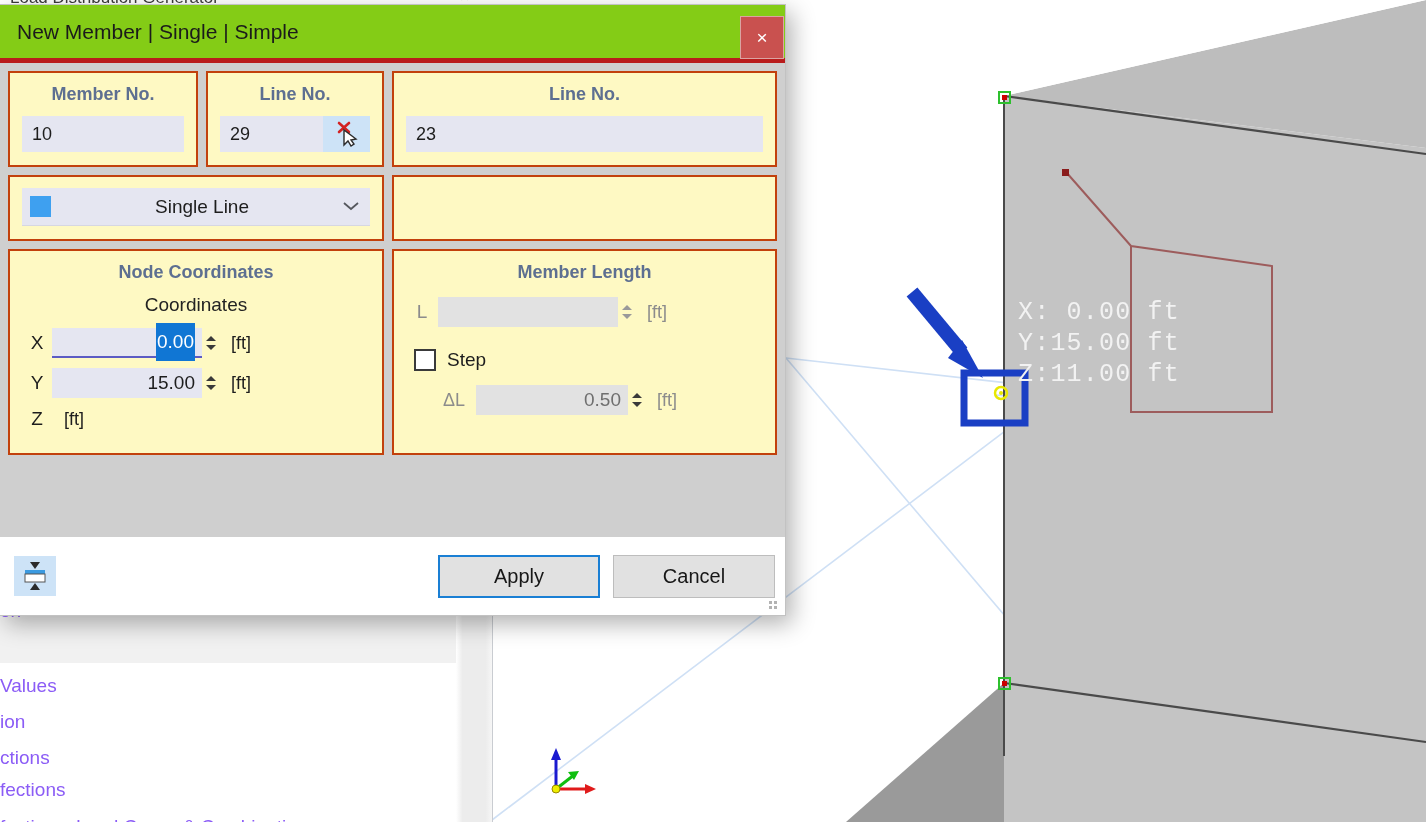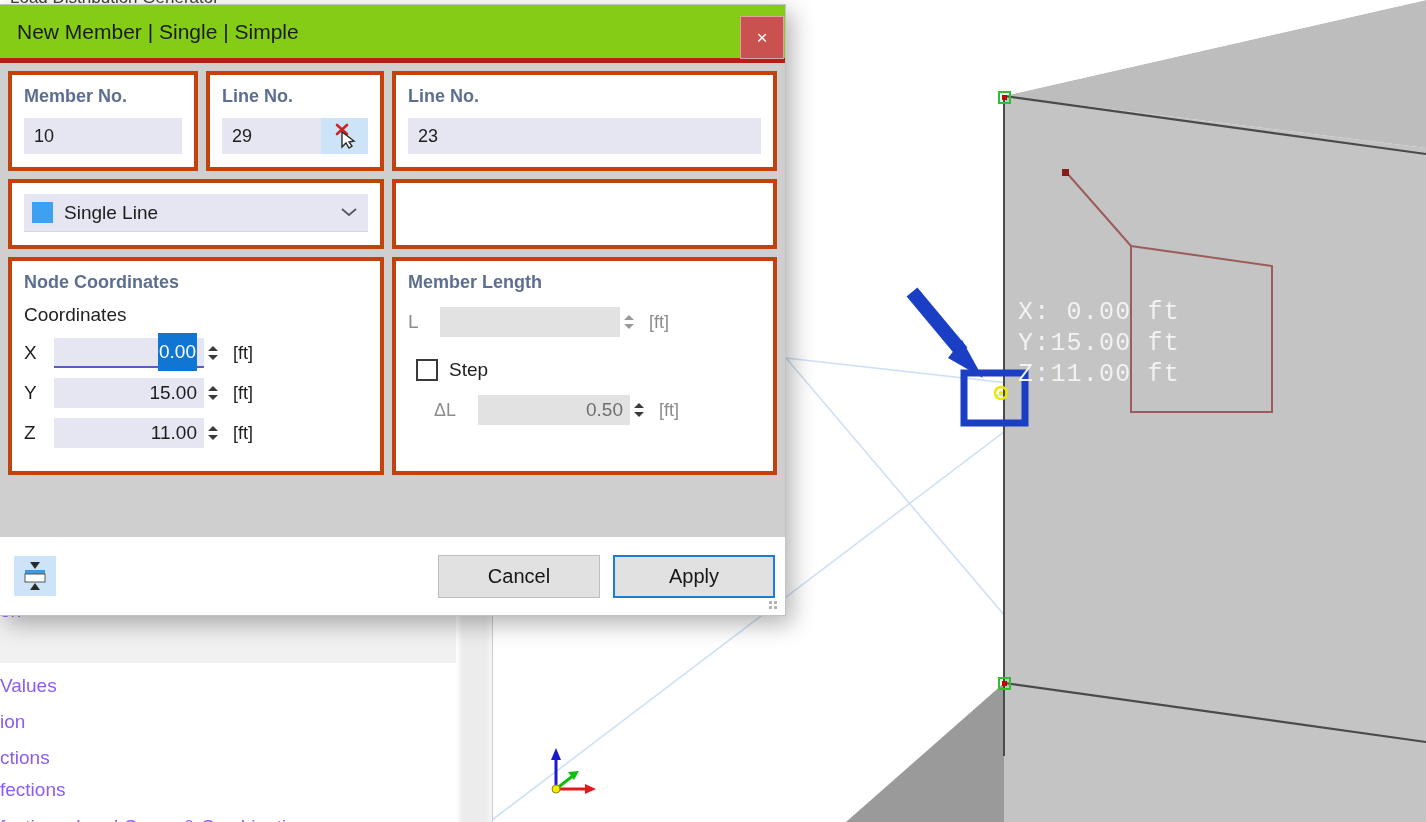--- a/index.html
+++ b/index.html
@@ -92,23 +92,24 @@
   #dialog-body {
     flex: 1;
     background: #cfcfcf;
     padding: 8px 8px 0 8px;
     overflow: hidden;
   }
 
   .row { display: flex; gap: 8px; margin-bottom: 8px; }
 
   .group {
-    background: #ffffff;
-    border: 4px solid #c2410c;
+    background: #fef9c3;
+    border: 2px solid #c2410c;
     padding: 11px 12px 13px 12px;
+    text-align: center;
   }
   .group-title {
     font-size: 18px;
     font-weight: bold;
     color: #5d6f91;
     margin-bottom: 11px;
   }
 
   .field {
     background: #e5e6f1;
@@ -406,27 +407,20 @@
               <div class="spin-arrows">
                 <div class="tri-up"></div>
                 <div class="tri-dn"></div>
               </div>
             </div>
             <div class="unit">[ft]</div>
           </div>
 
           <div class="coord-row">
             <div class="coord-axis">Z</div>
-            <div class="spin-wrap">
-              <div class="spin-field">11.00</div>
-              <div class="spin-arrows">
-                <div class="tri-up"></div>
-                <div class="tri-dn"></div>
-              </div>
-            </div>
             <div class="unit">[ft]</div>
           </div>
         </div>
 
         <div class="group" style="flex:1">
           <div class="group-title">Member Length</div>
 
           <div class="ml-row" style="margin-top:14px">
             <div class="ml-axis">L</div>
             <div class="ml-field"></div>
@@ -458,22 +452,22 @@
     <div id="dialog-footer">
       <div id="collapse-btn">
         <svg width="28" height="30" viewBox="0 0 28 30">
           <polygon points="9,1 19,1 14,8" fill="#2b2b2b"></polygon>
           <rect x="4" y="9" width="20" height="4" fill="#3b9ae0"></rect>
           <rect x="4" y="13" width="20" height="8" fill="#ffffff" stroke="#555" stroke-width="1"></rect>
           <polygon points="9,29 19,29 14,22" fill="#2b2b2b"></polygon>
         </svg>
       </div>
       <div id="footer-spacer"></div>
+      <div class="btn primary">Apply</div>
       <div class="btn">Cancel</div>
-      <div class="btn primary">Apply</div>
       <div id="resize-grip">
         <i></i>
           <i></i>
           <i></i>
           <i></i>
       </div>
     </div>
   </div>
 
 </div>

